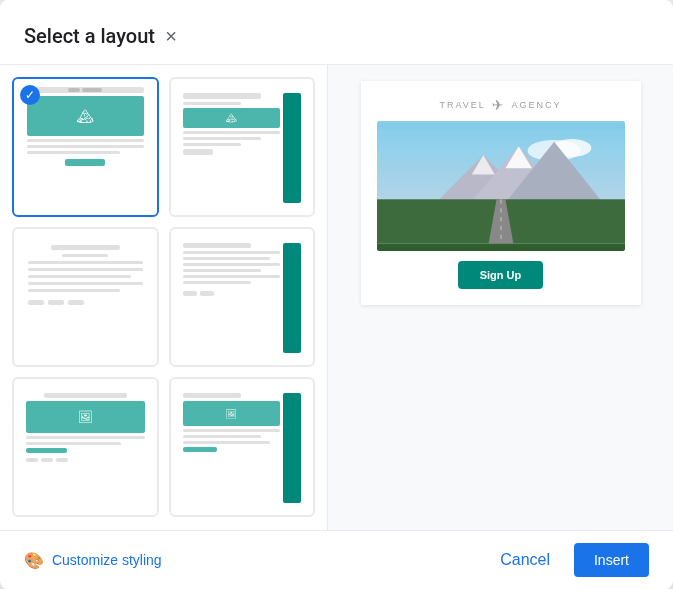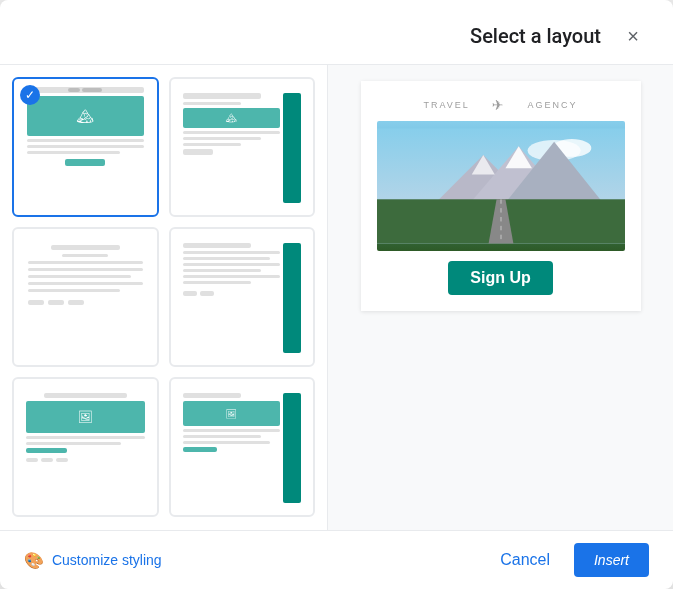--- a/index.html
+++ b/index.html
@@ -17,23 +17,22 @@
       width: 673px;
       height: 589px;
       box-shadow: 0 4px 24px rgba(0,0,0,0.18);
       display: flex;
       flex-direction: column;
       overflow: hidden;
     }
     .dialog-header {
       display: flex;
       align-items: center;
-      justify-content: flex-end;
+      justify-content: flex-start;
       padding: 20px 24px 12px 24px;
-      gap: 16px;
     }
     .dialog-title {
       font-size: 20px;
       font-weight: 500;
       color: #202124;
     }
     .close-btn {
       background: none;
       border: none;
       cursor: pointer;
@@ -220,21 +219,21 @@
     }
     .ep-logo {
       text-align: right;
       font-size: 9px;
       letter-spacing: 2px;
       color: #9e9e9e;
       margin-bottom: 8px;
       display: flex;
       align-items: center;
       justify-content: center;
-      gap: 22px;
+      gap: 6px;
     }
     .ep-logo-plane {
       font-size: 14px;
       color: #9e9e9e;
     }
     .ep-mountain-img {
       width: 100%;
       height: 130px;
       background: linear-gradient(180deg, #87ceeb 0%, #6ab4d8 30%, #4a8c6f 60%, #2d5a27 100%);
       border-radius: 2px;
@@ -259,21 +258,21 @@
     .ep-cta {
       display: flex;
       justify-content: center;
     }
     .ep-btn {
       background: #00897b;
       color: #fff;
       border: none;
       border-radius: 4px;
       padding: 8px 22px;
-      font-size: 16px;
+      font-size: 11px;
       font-weight: bold;
       cursor: pointer;
     }
 
     
     .dialog-footer {
       display: flex;
       align-items: center;
       justify-content: space-between;
       padding: 12px 24px;
@@ -309,21 +308,20 @@
     }
     .insert-btn {
       background: #1a73e8;
       color: #fff;
       border: none;
       cursor: pointer;
       font-size: 14px;
       font-weight: 500;
       padding: 8px 20px;
       border-radius: 4px;
-      font-style: italic;
     }
 
     
     .layout-panel::-webkit-scrollbar-track { background: transparent; }
   </style>
 </head>
 <body>
 
 <div class="dialog">
 

